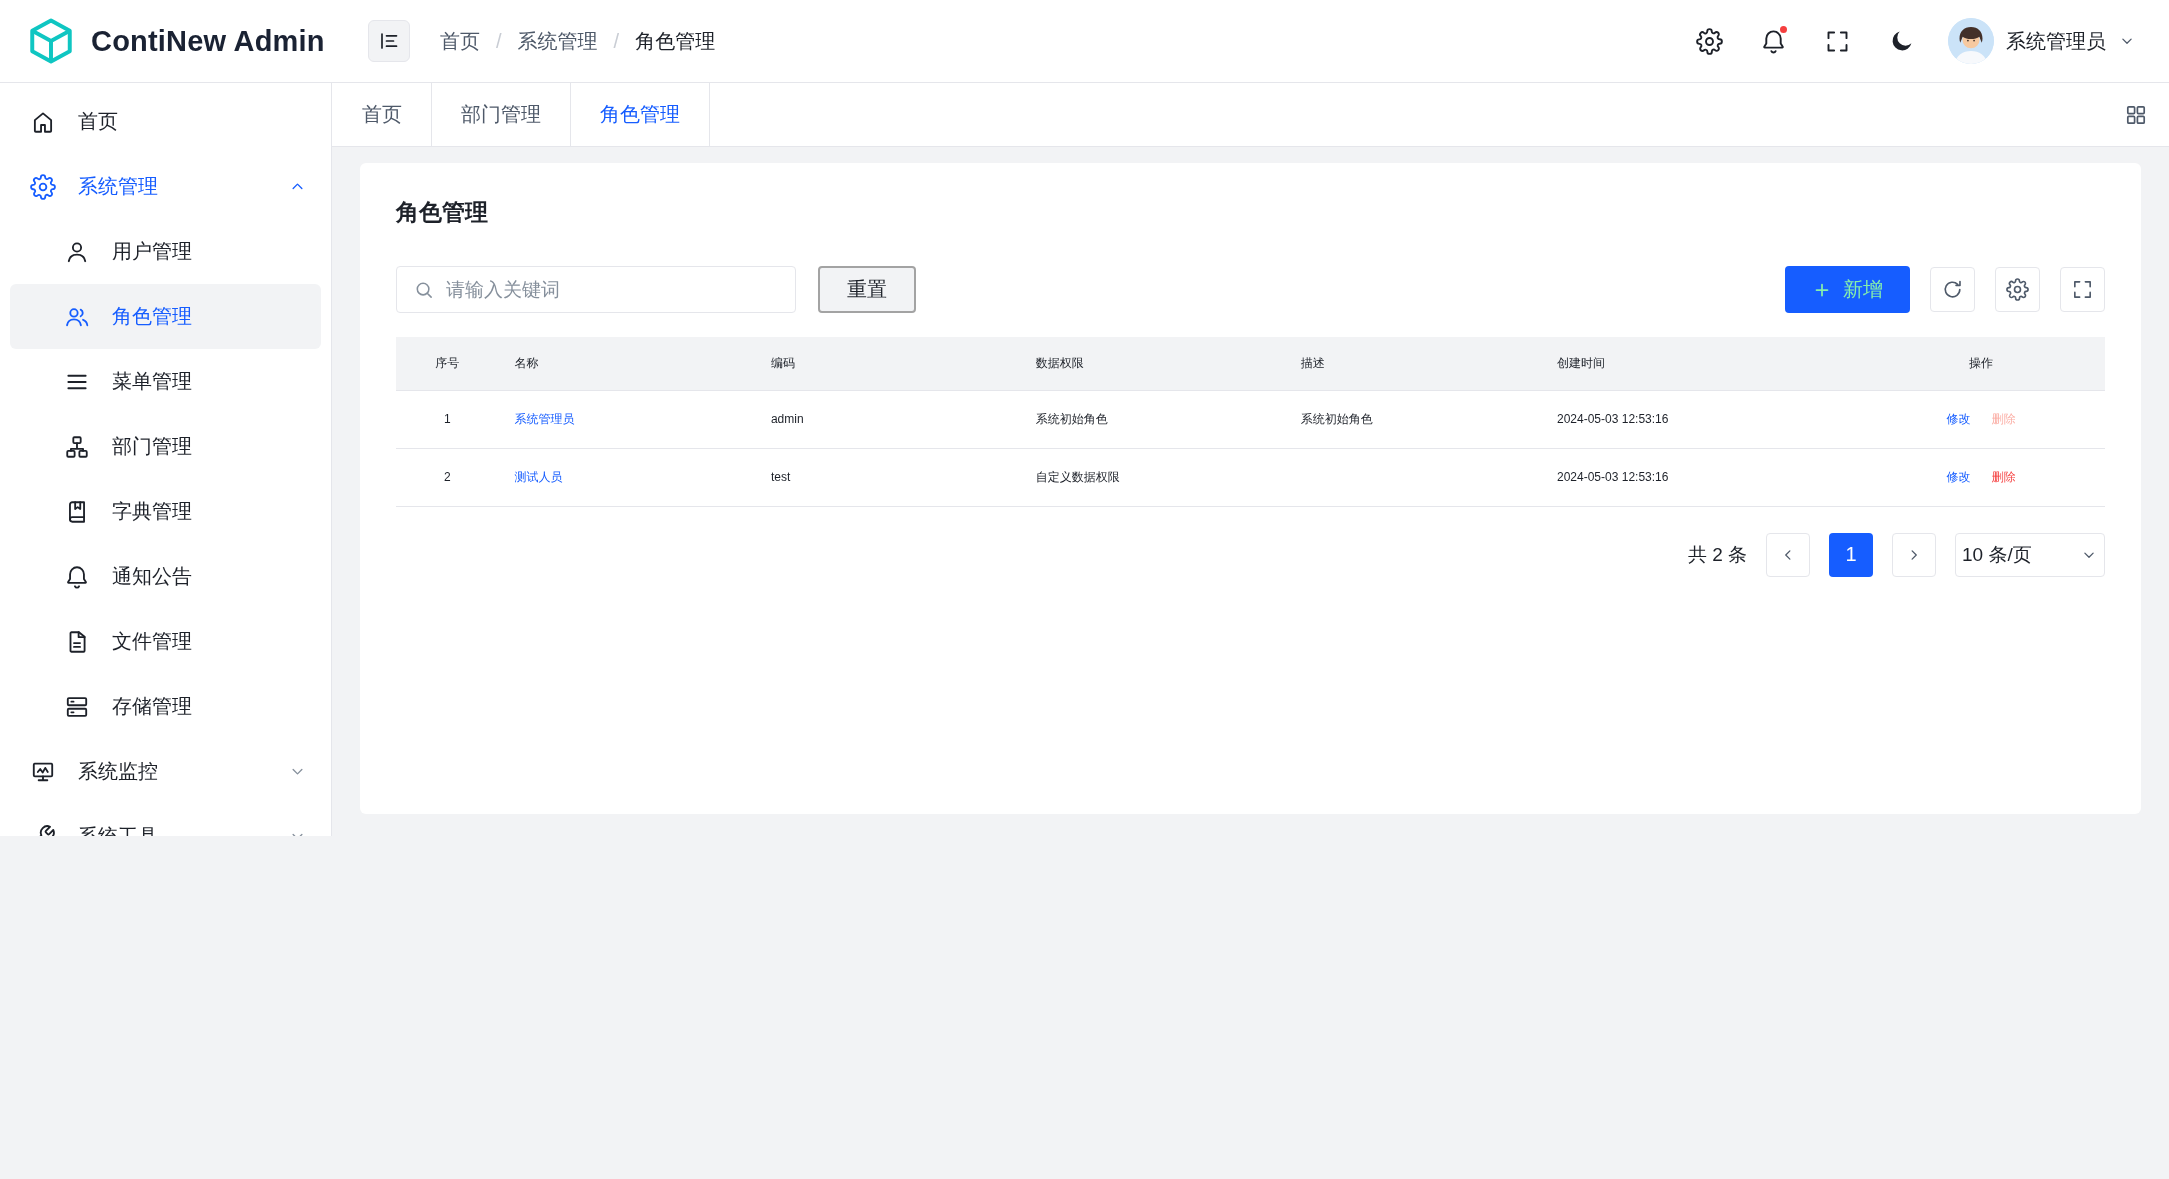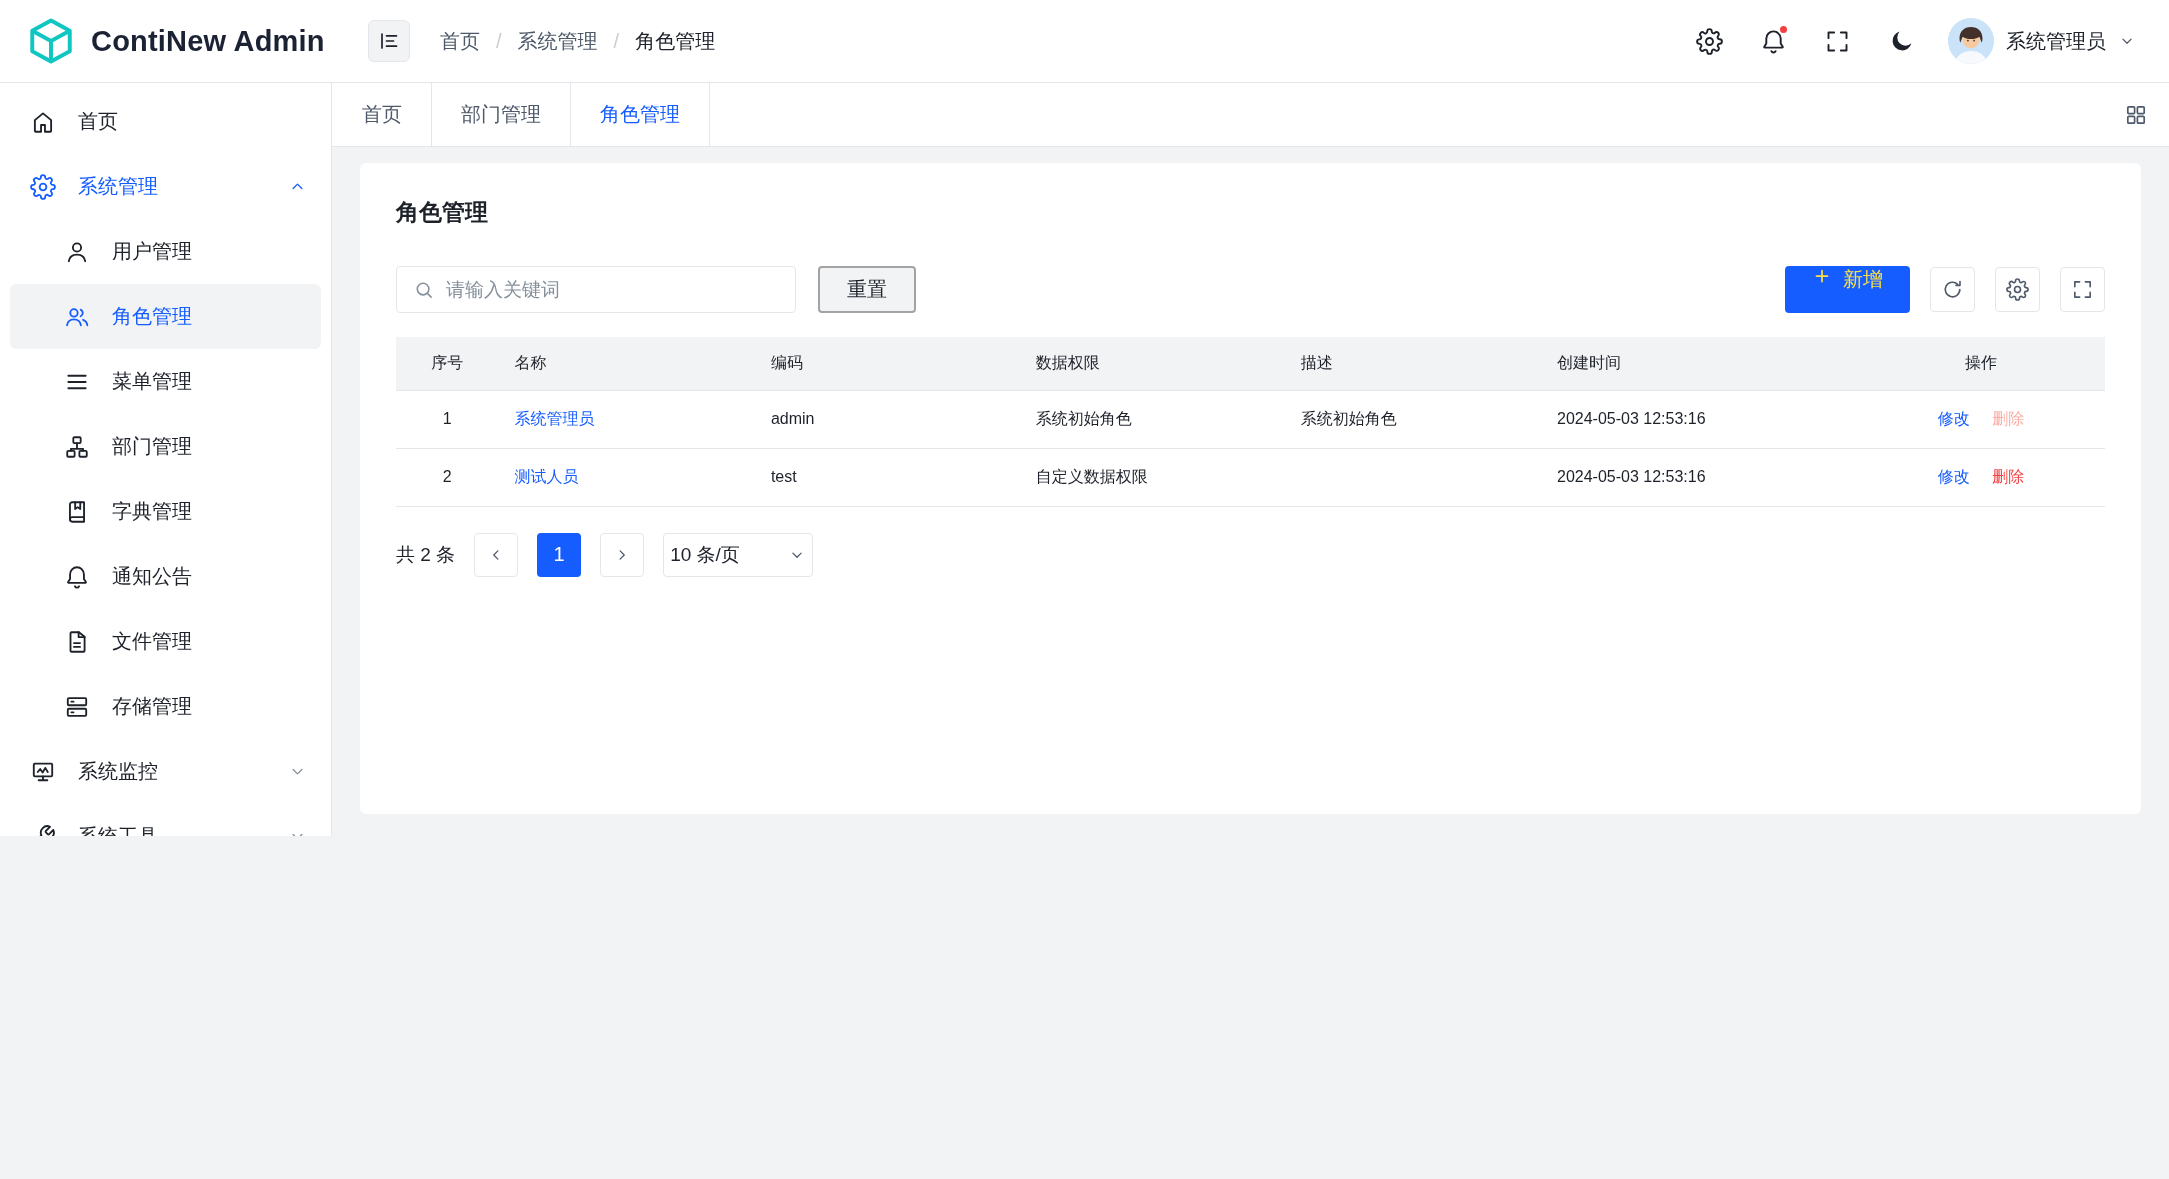--- a/index.html
+++ b/index.html
@@ -65,39 +65,39 @@
 
   .toolbar { margin-top:38px; display:flex; align-items:center; }
   .search-box { width:400px; height:47px; border:1px solid #E5E6EB; border-radius:4px; background:#fff;
     display:flex; align-items:center; padding:0 16px; gap:11px; color:#86909C; }
   .search-box svg { width:22px; height:22px; flex:none; }
   .search-box input { border:none; outline:none; flex:1; font-size:19px; color:#1D2129; background:transparent; font-family:inherit; min-width:0; }
   .search-box input::placeholder { color:#86909C; }
   .reset-btn { margin-left:22px; height:47px; padding:0 27px; background:#F2F3F5; border:2px solid #a3a3a3;
     border-radius:4px; font-size:20px; color:#1D2129; cursor:pointer; font-family:inherit; }
   .toolbar-right { margin-left:auto; display:flex; align-items:center; gap:20px; }
-  .add-btn { height:47px; padding:0 27px; background:#165DFF; color:#fde047; border:none; border-radius:4px;
-    font-size:20px; display:flex; align-items:flex-start; gap:11px; cursor:pointer; font-family:inherit; }
+  .add-btn { height:47px; padding:0 27px; background:#165DFF; color:#86efac; border:none; border-radius:4px;
+    font-size:20px; display:flex; align-items:center; gap:11px; cursor:pointer; font-family:inherit; }
   .add-btn svg { width:20px; height:20px; }
   .tool-icon-btn { width:45px; height:45px; border:1px solid #E5E6EB; background:#fff; border-radius:4px;
     display:flex; align-items:center; justify-content:center; color:#4E5969; cursor:pointer; }
   .tool-icon-btn svg { width:23px; height:23px; }
 
   
-  .role-table { width:100%; border-collapse:collapse; margin-top:24px; font-size:16px; }
+  .role-table { width:100%; border-collapse:collapse; margin-top:24px; font-size:12px; }
   .role-table th { height:53px; background:#F2F3F5; text-align:left; padding:0 16px; font-weight:500; color:#1D2129; border-bottom:1px solid #E5E6EB; }
   .role-table td { height:58px; padding:0 16px; border-bottom:1px solid #E5E6EB; color:#1D2129; background:#fff; }
   .role-table th.c-center, .role-table td.c-center { text-align:center; }
   .name-link { color:#165DFF; cursor:pointer; }
   .action-edit { color:#165DFF; cursor:pointer; margin:0 9px; }
   .action-delete { color:#F53F3F; cursor:pointer; margin:0 9px;text-align:center; }
   .action-delete.disabled { color:#FBACA3; cursor:not-allowed; }
 
   
-  .pagination { margin-top:26px; display:flex; align-items:center; justify-content:flex-start; gap:19px; font-size:19px; color:#1D2129; }
+  .pagination { margin-top:26px; display:flex; align-items:center; justify-content:flex-end; gap:19px; font-size:19px; color:#1D2129; }
   .page-btn { width:44px; height:44px; border:1px solid #E5E6EB; background:#fff; border-radius:4px;
     display:flex; align-items:center; justify-content:center; color:#4E5969; cursor:pointer; }
   .page-btn svg, .page-size svg { width:18px; height:18px; }
   .page-num { width:44px; height:44px; border-radius:4px; background:#165DFF; color:#fff;
     display:flex; align-items:center; justify-content:center; font-size:20px; cursor:pointer; }
   .page-size { height:44px; min-width:150px; border:1px solid #E5E6EB; border-radius:4px; background:#fff;
     display:flex; align-items:center; justify-content:space-between; padding:0 6px; gap:10px; color:#1D2129; cursor:pointer; }
   .page-size .chev { color:#4E5969; }
 
   svg.stroke { fill:none; stroke:currentColor; stroke-width:1.7; stroke-linecap:round; stroke-linejoin:round; }

